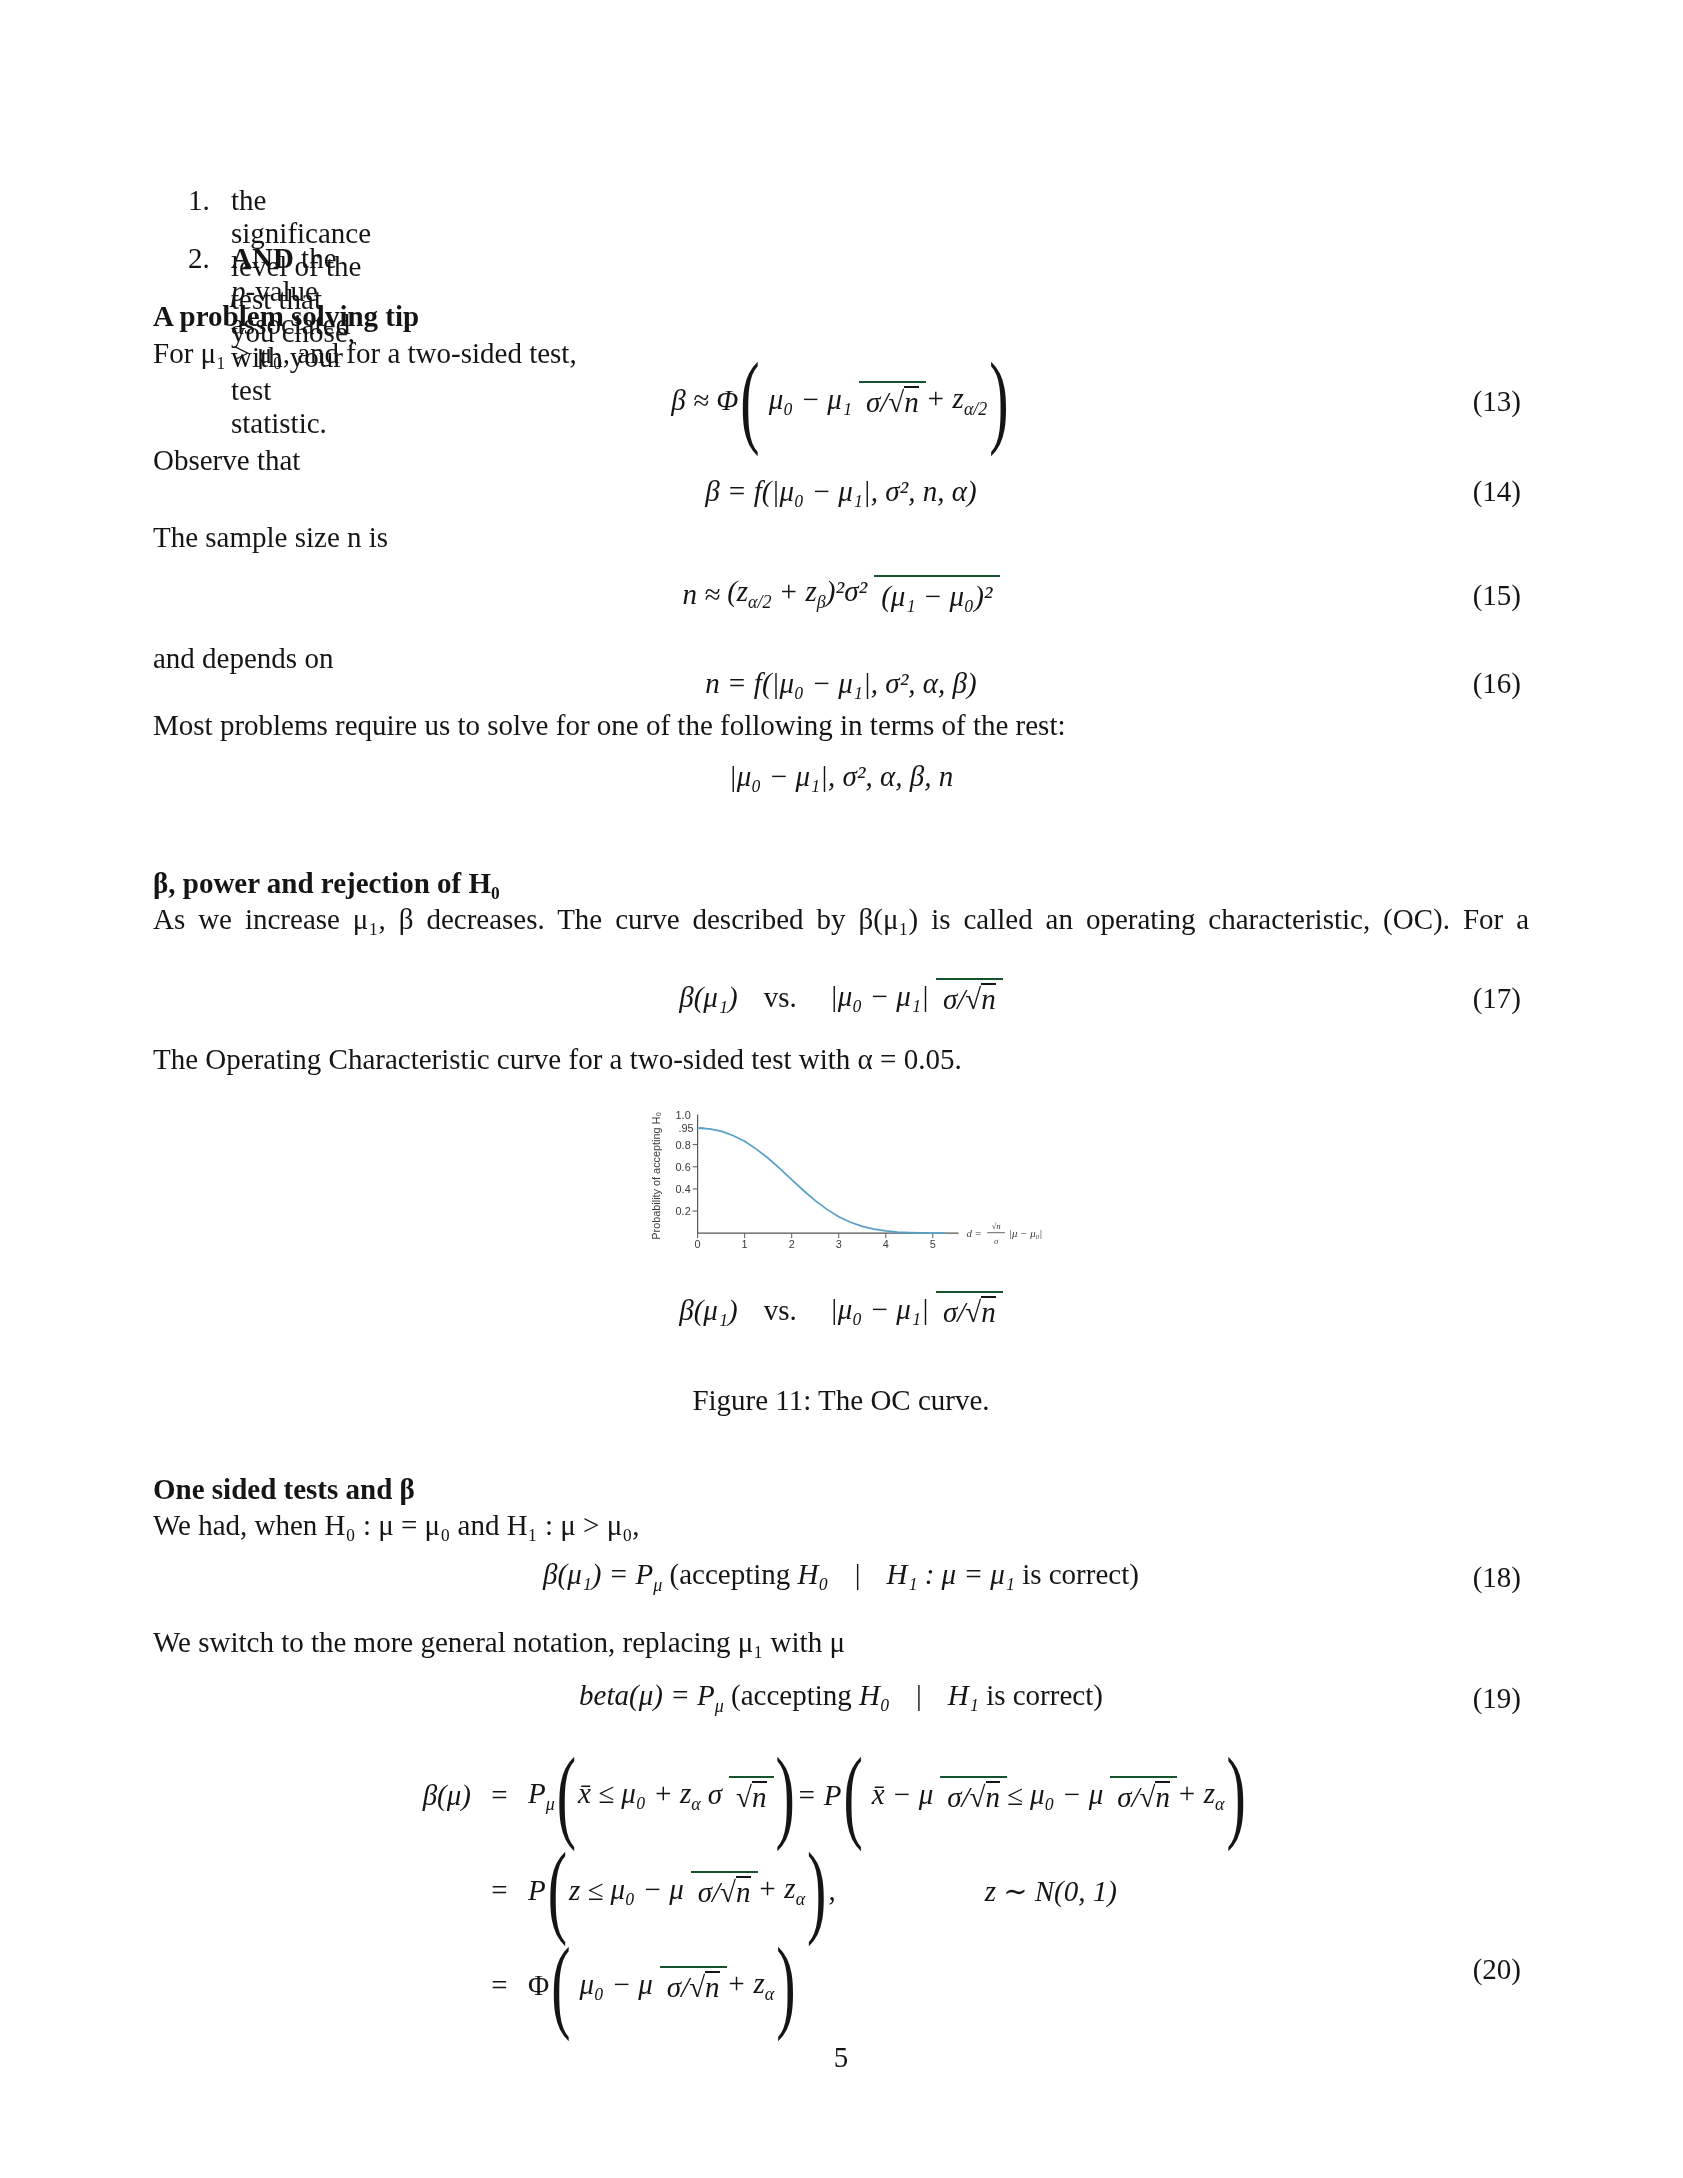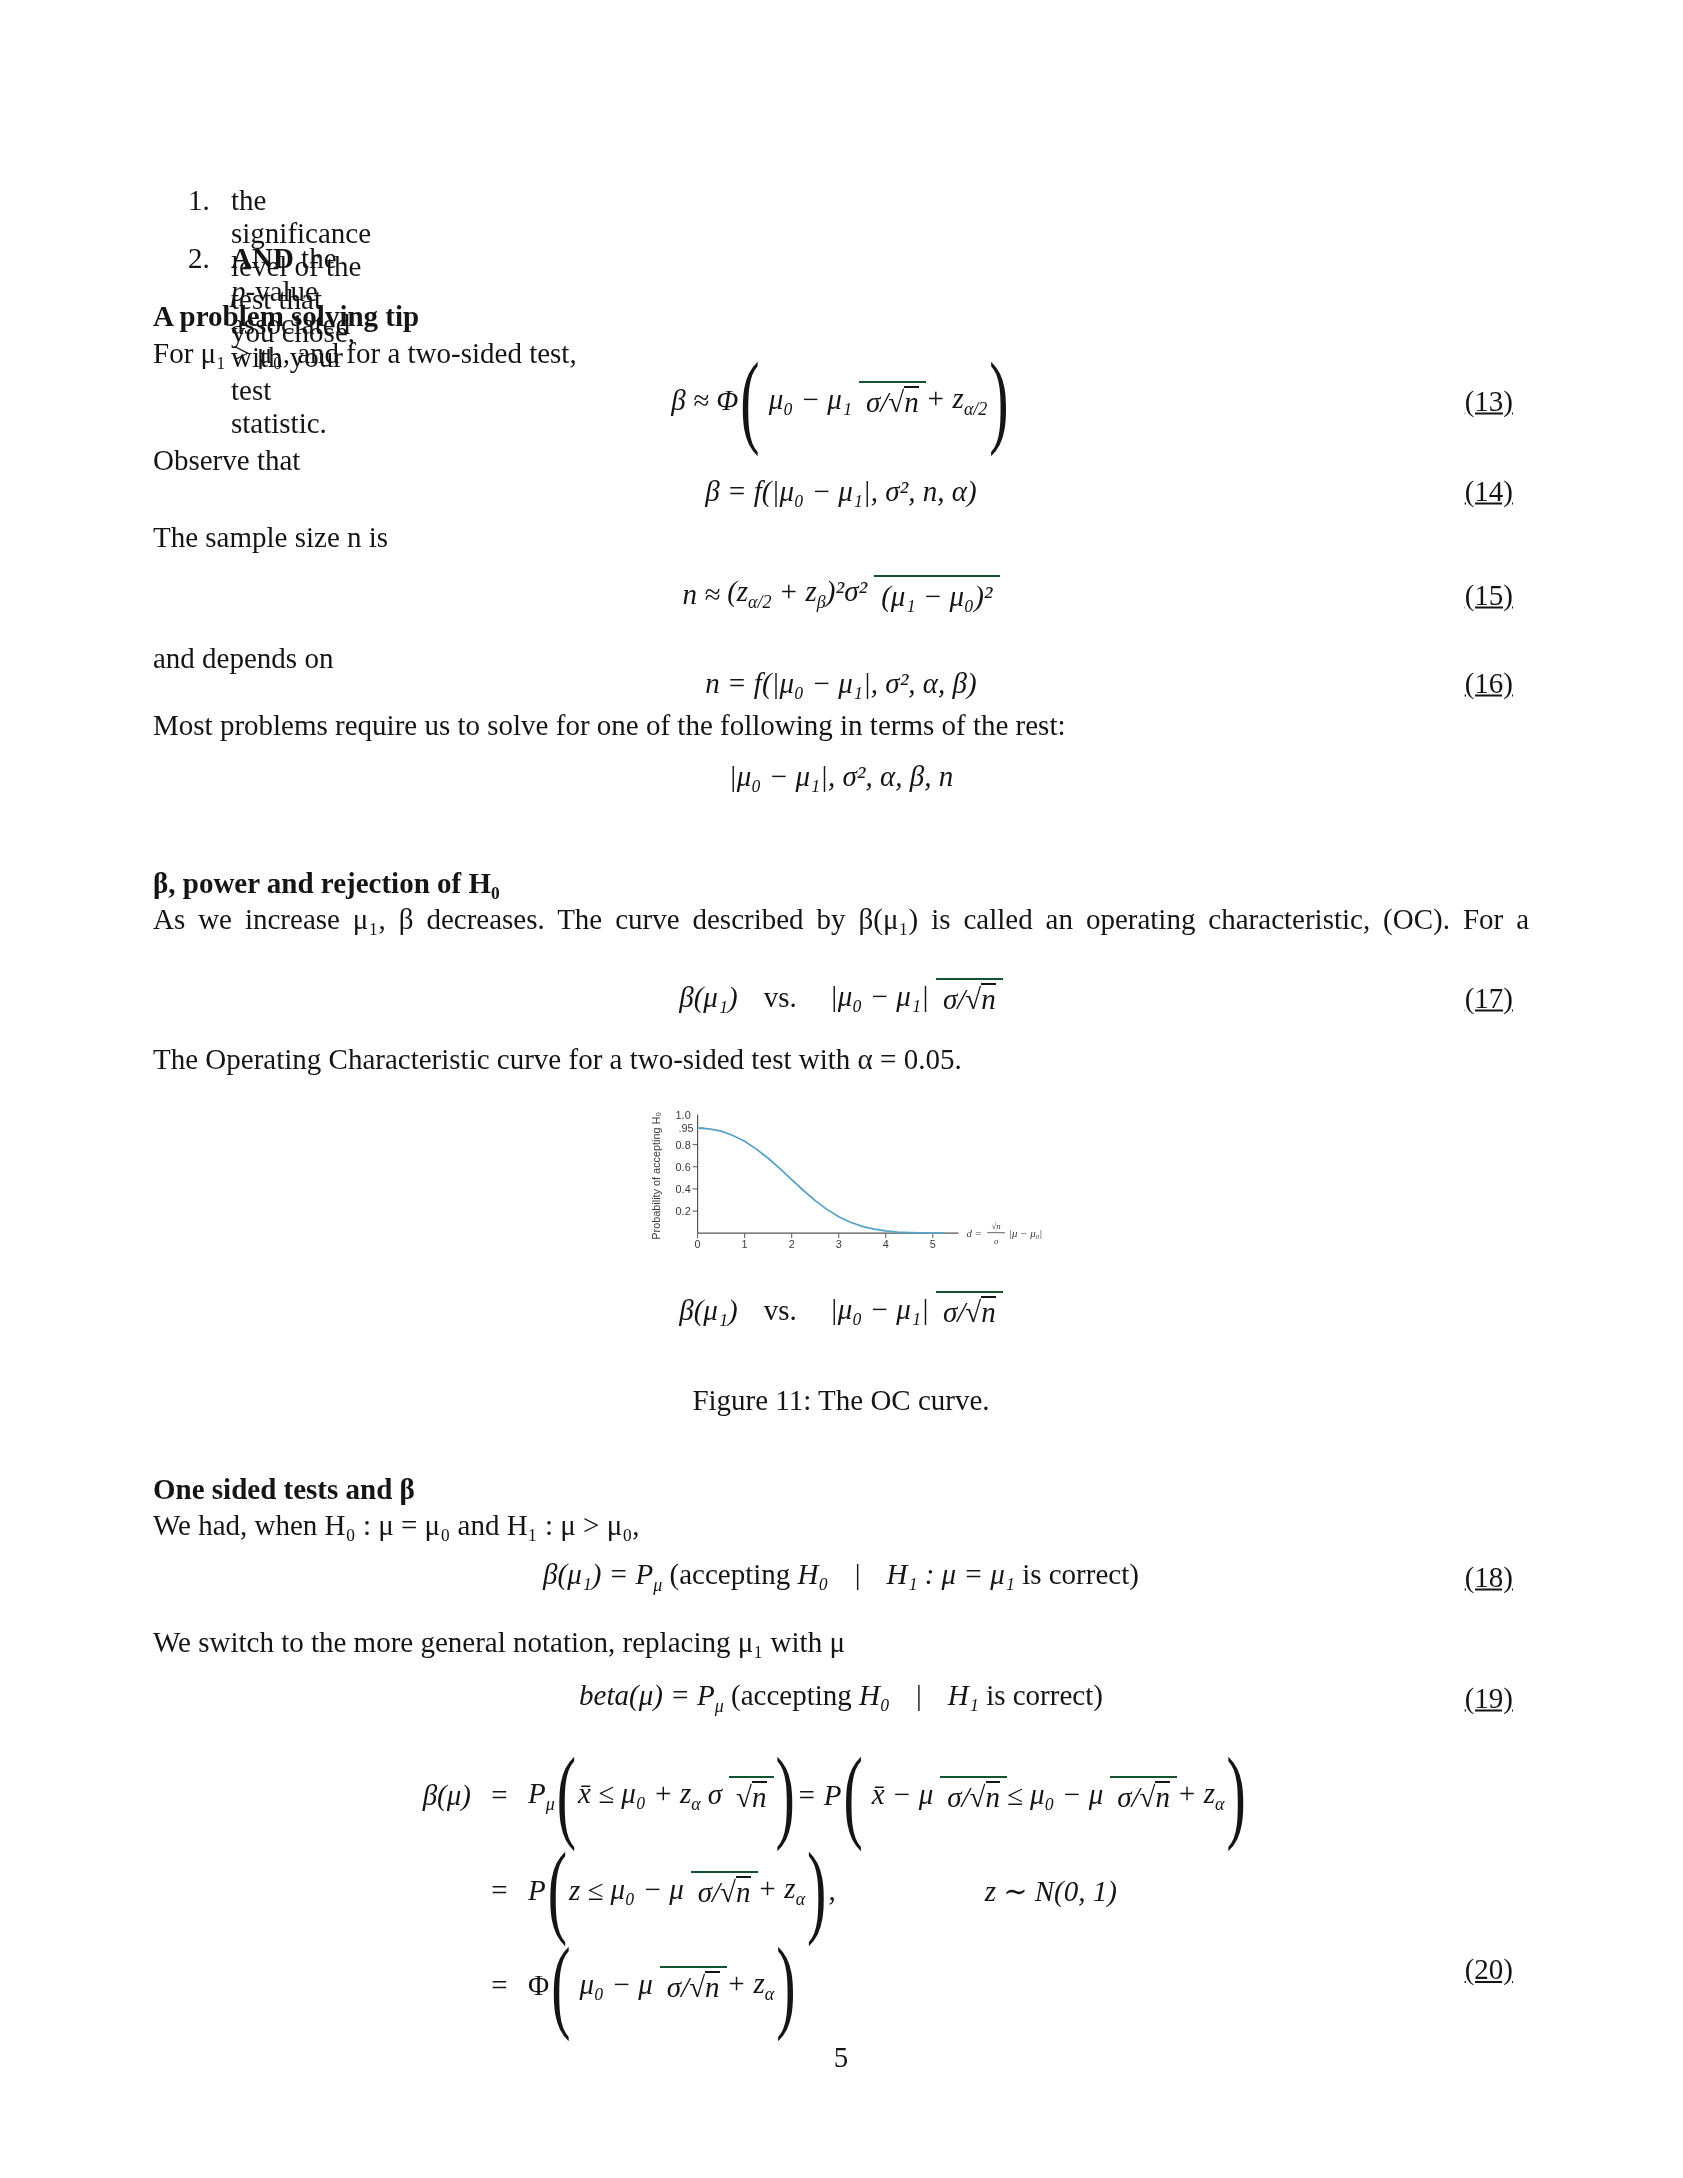--- a/index.html
+++ b/index.html
@@ -4,21 +4,21 @@
 <style>
   html,body{margin:0;padding:0;background:#e8e8e8;}
   .page{position:relative;width:1683px;height:2178px;background:#ffffff;color:#151515;
         font-family:"Liberation Serif","DejaVu Serif",serif;font-size:29px;overflow:hidden;}
   .abs{position:absolute;}
   .math{font-style:italic;}
   .roman{font-style:normal;}
   .bold{font-weight:bold;}
   sub{font-size:62%;}
   .disp{left:153px;width:1376px;display:flex;align-items:center;justify-content:center;}
-  .tag{position:absolute;right:16px;top:50%;transform:translateY(-50%);font-style:normal;text-decoration:underline;}
+  .tag{position:absolute;right:8px;top:50%;transform:translateY(-50%);font-style:normal;}
   .eqrow{display:inline-flex;align-items:center;gap:0;}
   .frac{display:inline-flex;flex-direction:row;align-items:center;line-height:1.18;text-align:center;}
   .frac .num-wrap{padding:0 7px 2px;}
   .frac .den-wrap{border-top:2px solid #14532d;padding:2px 7px 0;}
   .ov{display:inline-block;border-top:2px solid #151515;line-height:1.02;}
   .paren{display:inline-block;transform:scaleY(1.8);font-size:200%;font-style:normal;line-height:.9;margin:0 2px;}
   .pipe{margin:0 26px;font-style:normal;}
   .listmark{position:absolute;left:188px;}
   .listtext{position:absolute;left:231px;}
   .para{left:153px;width:1376px;}

